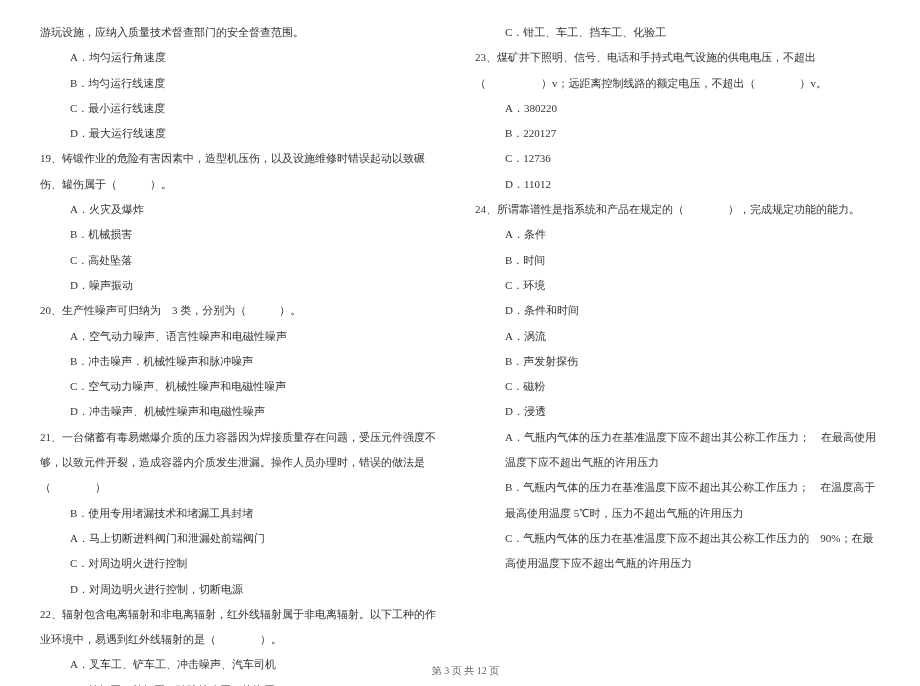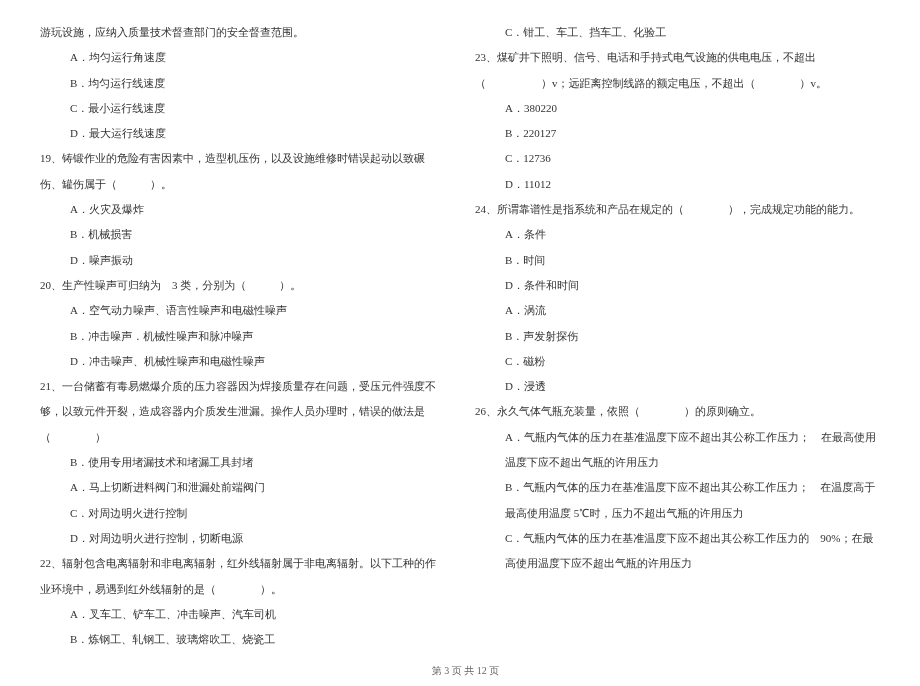--- a/index.html
+++ b/index.html
@@ -49,24 +49,26 @@
 <div class="columns">
   <div class="col">
     <div class="line">游玩设施，应纳入质量技术督查部门的安全督查范围。</div>
     <div class="opt">A．均匀运行角速度</div>
     <div class="opt">B．均匀运行线速度</div>
     <div class="opt">C．最小运行线速度</div>
     <div class="opt">D．最大运行线速度</div>
     <div class="q">19、铸锻作业的危险有害因素中，造型机压伤，以及设施维修时错误起动以致碾伤、罐伤属于（　　　）。</div>
     <div class="opt">A．火灾及爆炸</div>
     <div class="opt">B．机械损害</div>
+    <div class="opt">C．高处坠落</div>
     <div class="opt">D．噪声振动</div>
     <div class="q">20、生产性噪声可归纳为　3 类，分别为（　　　）。</div>
     <div class="opt">A．空气动力噪声、语言性噪声和电磁性噪声</div>
     <div class="opt">B．冲击噪声．机械性噪声和脉冲噪声</div>
+    <div class="opt">C．空气动力噪声、机械性噪声和电磁性噪声</div>
     <div class="opt">D．冲击噪声、机械性噪声和电磁性噪声</div>
     <div class="q">21、一台储蓄有毒易燃爆介质的压力容器因为焊接质量存在问题，受压元件强度不够，以致元件开裂，造成容器内介质发生泄漏。操作人员办理时，错误的做法是（　　　　）</div>
     <div class="opt">B．使用专用堵漏技术和堵漏工具封堵</div>
     <div class="opt">A．马上切断进料阀门和泄漏处前端阀门</div>
     <div class="opt">C．对周边明火进行控制</div>
     <div class="opt">D．对周边明火进行控制，切断电源</div>
     <div class="q">22、辐射包含电离辐射和非电离辐射，红外线辐射属于非电离辐射。以下工种的作业环境中，易遇到红外线辐射的是（　　　　）。</div>
     <div class="opt">A．叉车工、铲车工、冲击噪声、汽车司机</div>
     <div class="opt">B．炼钢工、轧钢工、玻璃熔吹工、烧瓷工</div>
   </div>
@@ -74,25 +76,25 @@
   <div class="col">
     <div class="opt">C．钳工、车工、挡车工、化验工</div>
     <div class="q">23、煤矿井下照明、信号、电话和手持式电气设施的供电电压，不超出（　　　　　）v；远距离控制线路的额定电压，不超出（　　　　）v。</div>
     <div class="opt">A．380220</div>
     <div class="opt">B．220127</div>
     <div class="opt">C．12736</div>
     <div class="opt">D．11012</div>
     <div class="q">24、所谓靠谱性是指系统和产品在规定的（　　　　），完成规定功能的能力。</div>
     <div class="opt">A．条件</div>
     <div class="opt">B．时间</div>
+    <div class="opt">C．环境</div>
     <div class="opt">D．条件和时间</div>
     <div class="opt">A．涡流</div>
     <div class="opt">B．声发射探伤</div>
     <div class="opt">C．磁粉</div>
     <div class="opt">D．浸透</div>
-    <div class="q">26、永久气体气瓶充装量，依照（　　　　）的原则确立。</div>
     <div class="q" style="padding-left:30px">A．气瓶内气体的压力在基准温度下应不超出其公称工作压力；　在最高使用温度下应不超出气瓶的许用压力</div>
     <div class="q" style="padding-left:30px">B．气瓶内气体的压力在基准温度下应不超出其公称工作压力；　在温度高于最高使用温度 5℃时，压力不超出气瓶的许用压力</div>
     <div class="q" style="padding-left:30px">C．气瓶内气体的压力在基准温度下应不超出其公称工作压力的　90%；在最高使用温度下应不超出气瓶的许用压力</div>
   </div>
 </div>
 
 <div class="footer">第 3 页 共 12 页</div>
 
 </body></html>

